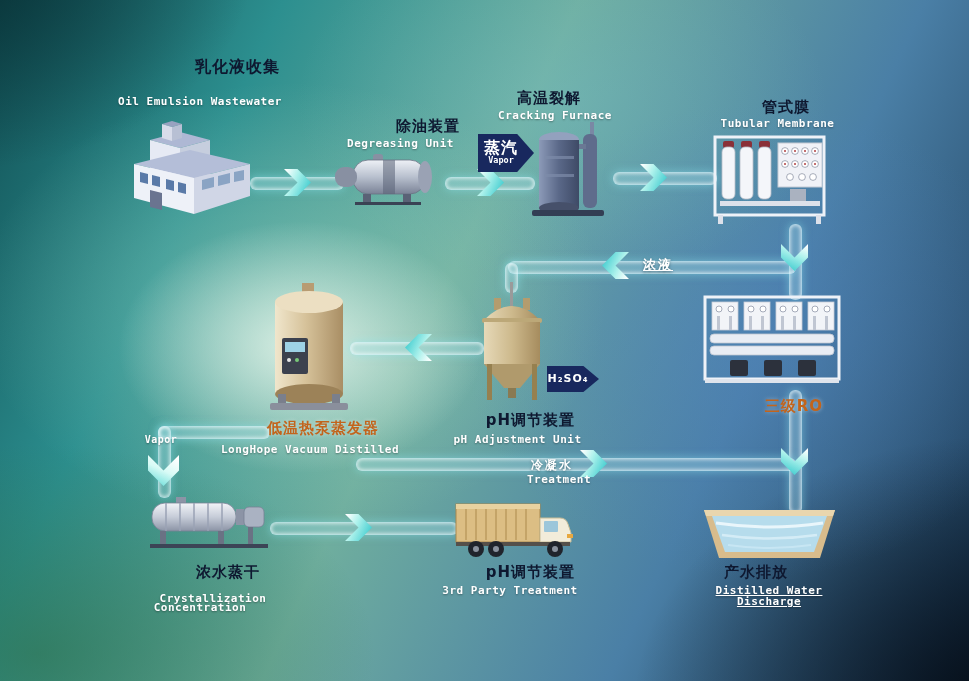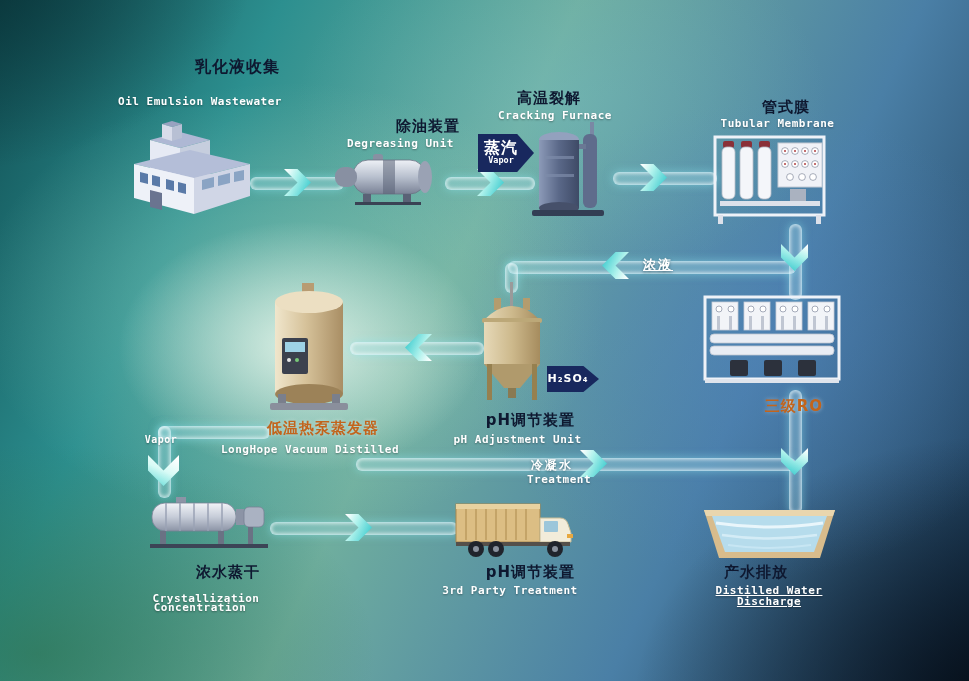--- a/index.html
+++ b/index.html
@@ -350,21 +350,21 @@
 
   <div class="zh orange" style="left:723px;top:397px;width:100px;">三级RO</div>
 
   <div class="stream s12" style="left:512px;top:457px;width:80px;">冷凝水</div>
   <div class="en" style="left:504px;top:474px;width:110px;">Treatment</div>
 
   <div class="en" style="left:135px;top:434px;width:52px;font-size:10px;">Vapor</div>
 
   <div class="zh" style="left:150px;top:563px;width:110px;">浓水蒸干</div>
   <div class="en" style="left:135px;top:582px;width:130px;margin-top:20px;">Concentration</div>
-  <div class="en" style="left:141px;top:593px;width:130px;">Crystallization</div>
+  <div class="en" style="left:148px;top:593px;width:130px;">Crystallization</div>
 
   <div class="zh" style="left:435px;top:563px;width:140px;">pH调节装置</div>
   <div class="en" style="left:430px;top:585px;width:160px;">3rd Party Treatment</div>
 
   <div class="zh" style="left:668px;top:563px;width:120px;">产水排放</div>
   <div class="en" style="left:684px;top:585px;width:170px;text-decoration:underline;">Distilled Water Discharge</div>
 
 </div>
 
 </body></html>

